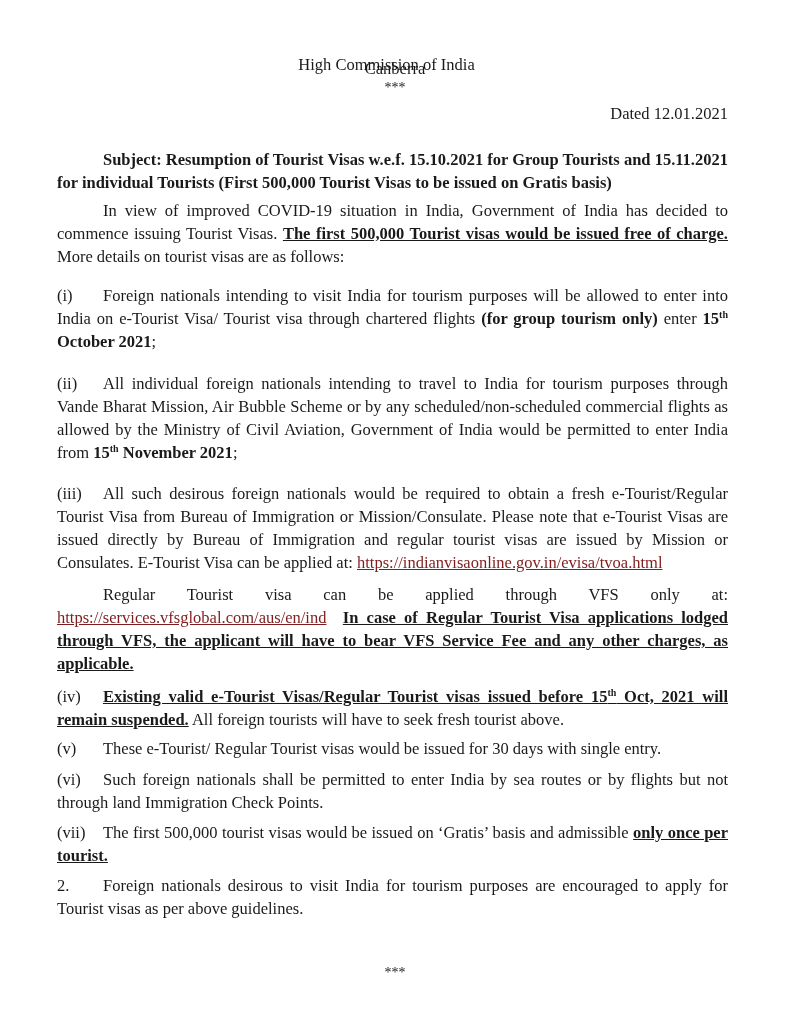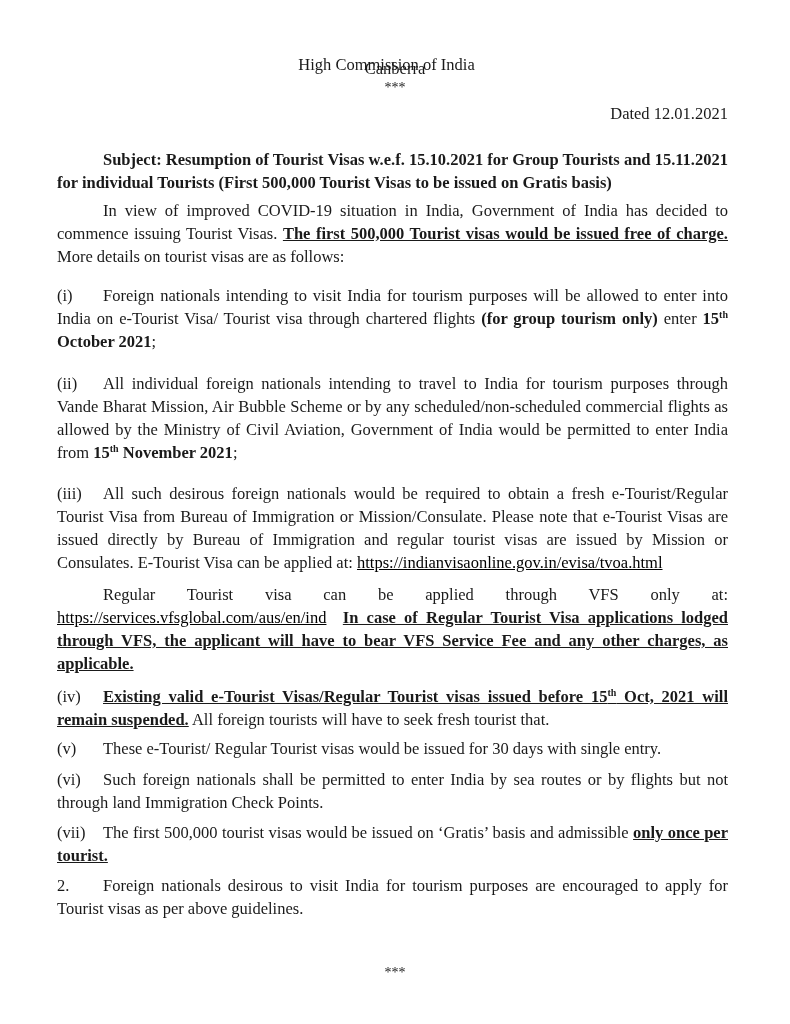--- a/index.html
+++ b/index.html
@@ -10,21 +10,21 @@
   .hdr2 { position: absolute; left: 0; width: 790px; top: 59px; }
   .hdr3 { position: absolute; left: 0; width: 790px; top: 80px; font-size: 14px; }
   .dated { position: absolute; right: 62px; top: 104px; font-size: 16.5px; }
   .para { position: absolute; left: 57px; width: 671px; font-size: 16.5px;
           line-height: 23px; text-align: justify; margin: 0; }
   .indent { text-indent: 46px; }
   .subject { font-weight: bold; top: 148px; }
   b, .b { font-weight: bold; }
   u { text-decoration: underline; }
   .num { display: inline-block; width: 46px; }
-  a { color: #000000; text-decoration: underline; }
+  a { color: #7f1d1d; text-decoration: underline; }
   sup { font-size: 10px; line-height: 0; }
   .star-end { position: absolute; left: 0; width: 790px; top: 965px; text-align: center; font-size: 14px; }
 </style>
 </head>
 <body>
 
 <div class="center hdr1">High Commission of India</div>
 <div class="center hdr2">Canberra</div>
 <div class="center hdr3">***</div>
 <div class="dated">Dated 12.01.2021</div>
@@ -34,21 +34,21 @@
 <p class="para indent" style="top:199px;"><span>In view of improved COVID-19 situation in India, Government of India has decided to commence issuing Tourist Visas. </span><u><b>The first 500,000 Tourist visas would be issued free of charge.</b></u><span> More details on tourist visas are as follows:</span></p>
 
 <p class="para" style="top:284px;"><span class="num">(i)</span><span>Foreign nationals intending to visit India for tourism purposes will be allowed to enter into India on e-Tourist Visa/ Tourist visa through chartered flights </span><b>(for group tourism only)</b><span> enter </span><b>15</b><sup class="b">th</sup><b> October 2021</b><span>;</span></p>
 
 <p class="para" style="top:372px;"><span class="num">(ii)</span><span>All individual foreign nationals intending to travel to India for tourism purposes through Vande Bharat Mission, Air Bubble Scheme or by any scheduled/non-scheduled commercial flights as allowed by the Ministry of Civil Aviation, Government of India would be permitted to enter India from </span><b>15</b><sup class="b">th</sup><b> November 2021</b><span>;</span></p>
 
 <p class="para" style="top:482px;"><span class="num">(iii)</span><span>All such desirous foreign nationals would be required to obtain a fresh e-Tourist/Regular Tourist Visa from Bureau of Immigration or Mission/Consulate. Please note that e-Tourist Visas are issued directly by Bureau of Immigration and regular tourist visas are issued by Mission or Consulates. E-Tourist Visa can be applied at: </span><a href="#">https://indianvisaonline.gov.in/evisa/tvoa.html</a></p>
 
 <p class="para indent" style="top:583px;"><span>Regular Tourist visa can be applied through VFS only at: </span><a href="#">https://services.vfsglobal.com/aus/en/ind</a>&nbsp;&nbsp;<u><b>In case of Regular Tourist Visa applications lodged through VFS, the applicant will have to bear VFS Service Fee and any other charges, as applicable.</b></u></p>
 
-<p class="para" style="top:685px;"><span class="num">(iv)</span><u><b>Existing valid e-Tourist Visas/Regular Tourist visas issued before 15</b><sup class="b">th</sup><b> Oct, 2021 will remain suspended.</b></u><span> All foreign tourists will have to seek fresh tourist that.</span></p>
+<p class="para" style="top:685px;"><span class="num">(iv)</span><u><b>Existing valid e-Tourist Visas/Regular Tourist visas issued before 15</b><sup class="b">th</sup><b> Oct, 2021 will remain suspended.</b></u><span> All foreign tourists will have to seek fresh tourist above.</span></p>
 
 <p class="para" style="top:737px;"><span class="num">(v)</span><span>These e-Tourist/ Regular Tourist visas would be issued for 30 days with single entry.</span></p>
 
 <p class="para" style="top:768px;"><span class="num">(vi)</span><span>Such foreign nationals shall be permitted to enter India by sea routes or by flights but not through land Immigration Check Points.</span></p>
 
 <p class="para" style="top:821px;"><span class="num">(vii)</span><span>The first 500,000 tourist visas would be issued on ‘Gratis’ basis and admissible </span><u><b>only once per tourist.</b></u></p>
 
 <p class="para" style="top:874px;"><span class="num">2.</span><span>Foreign nationals desirous to visit India for tourism purposes are encouraged to apply for Tourist visas as per above guidelines.</span></p>
 
 <div class="star-end">***</div>

